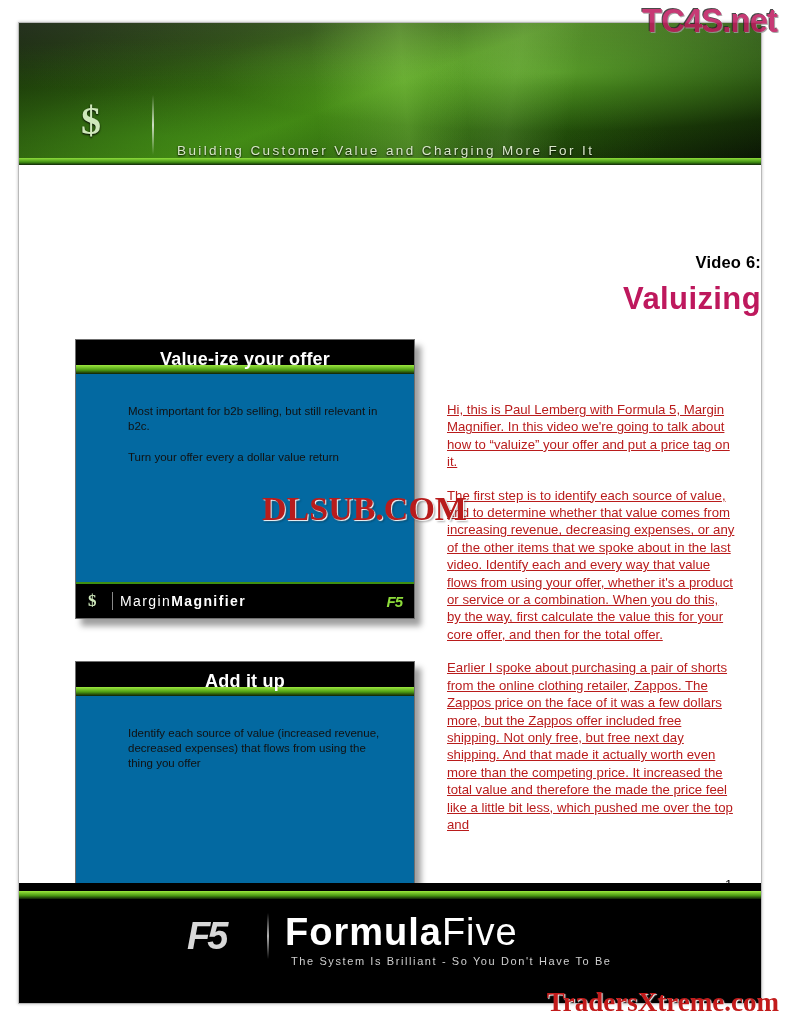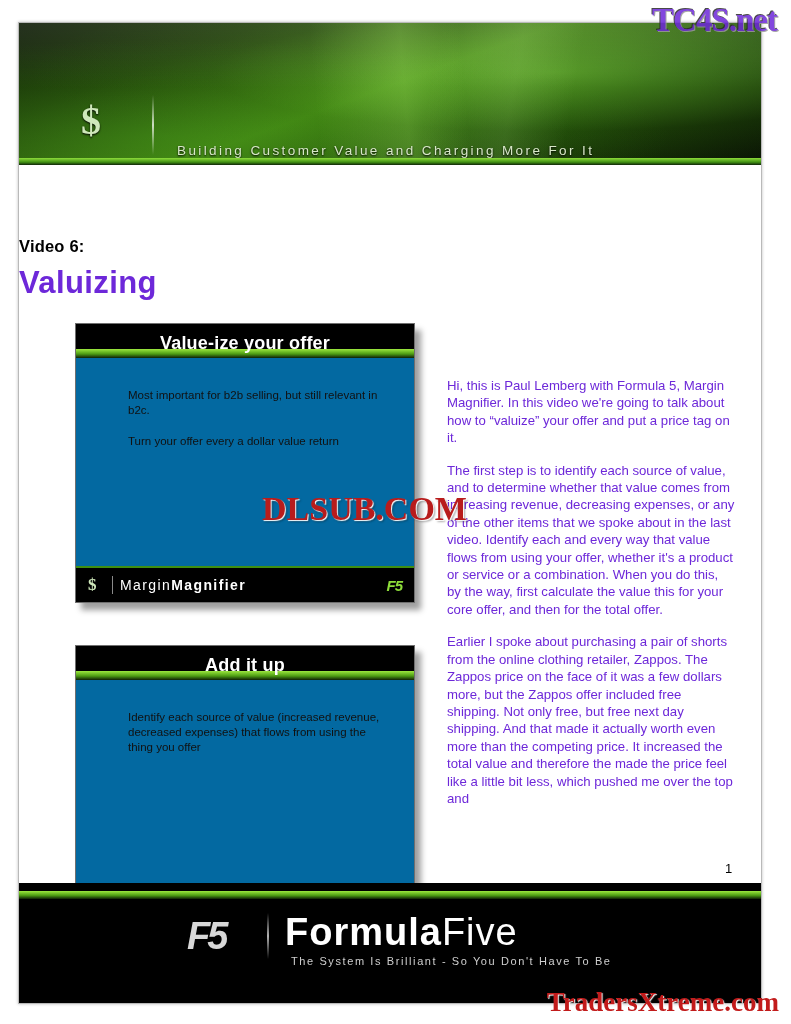--- a/index.html
+++ b/index.html
@@ -13,25 +13,25 @@
     position: relative;
     font-family: "Liberation Sans", sans-serif;
     overflow: hidden;
   }
 
   
   .wm-top {
     position: absolute;
     top: 2px;
     right: 14px;
-    font-family: Liberation Serif, serif;
+    font-family: Liberation Sans, sans-serif;
     font-weight: bold;
     font-size: 33px;
     letter-spacing: -1px;
-    color: #6d28d9;
+    color: #be185d;
     text-shadow: 1px 1px 0 #999, -1px -1px 0 #2a2a2a;
     opacity: 0.85;
     z-index: 60;
     user-select: none;
   }
   .wm-center {
     position: absolute;
     top: 490px;
     left: 262px;
     font-family: "Liberation Serif", serif;
@@ -150,34 +150,34 @@
     left: 0; right: 0; bottom: 0;
     height: 7px;
     background: linear-gradient(180deg, #8ddc3a 0%, #3f8f12 60%, #10240a 100%);
   }
 
   
   .gap-white { height: 16px; background: #fff; }
 
   
   .title-wrap {
-    text-align: left;
-    margin-top: 56px;
+    text-align: right;
+    margin-top: 72px;
   }
   .video-label {
     font-size: 16.5px;
     font-weight: bold;
     color: #000;
     letter-spacing: 0.2px;
   }
   .video-title {
     margin-top: 9px;
     font-size: 31px;
     font-weight: bold;
-    color: #6d28d9;
+    color: #be185d;
     letter-spacing: 0.4px;
   }
 
   
   .content {
     position: relative;
     margin-top: 22px;
     padding: 0 22px 0 56px;
   }
 
@@ -273,24 +273,25 @@
   }
 
   
   .text-col {
     position: absolute;
     left: 428px;
     top: 46px;
     width: 288px;
   }
   .text-col p {
-    margin: 8px 0 15px 0;
+    margin: 16px 0 15px 0;
     font-size: 13.2px;
     line-height: 17.4px;
-    color: #6d28d9;
+    color: #b91c1c;
+    text-decoration: underline;
   }
   .page-num {
     position: absolute;
     left: 706px;
     top: 538px;
     font-size: 13px;
     color: #000;
   }
 
   

